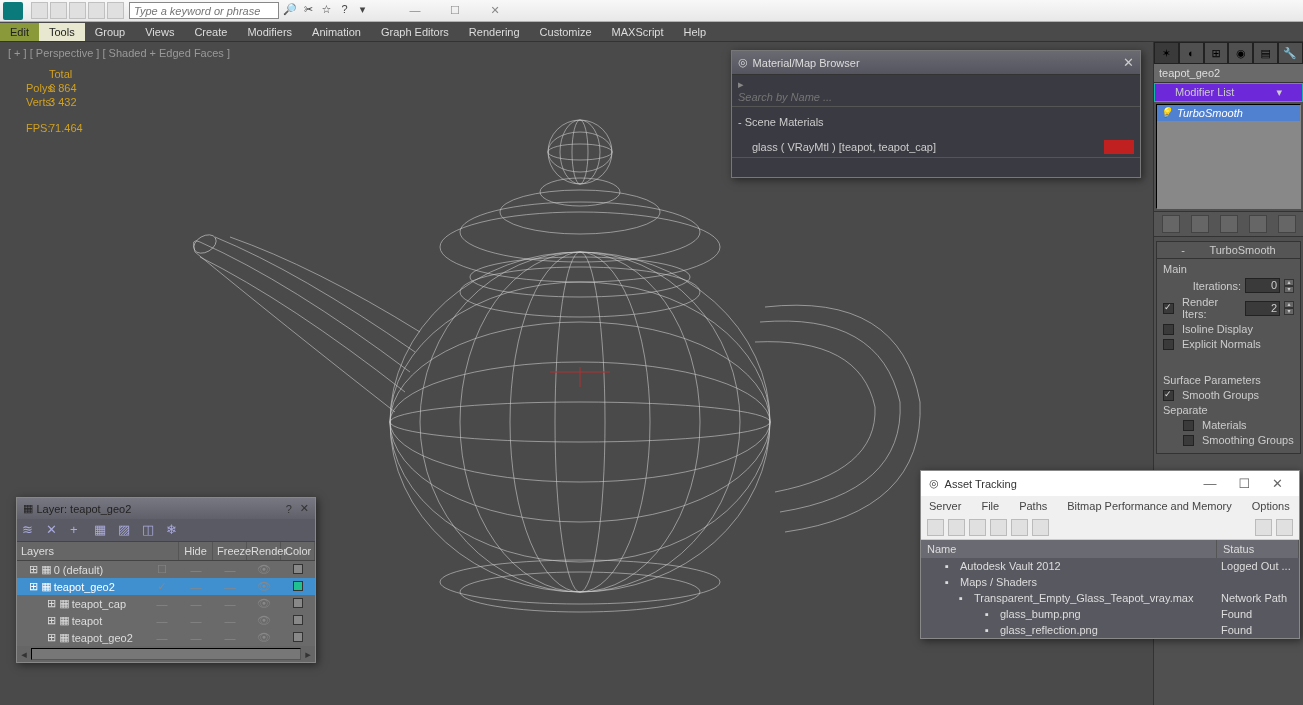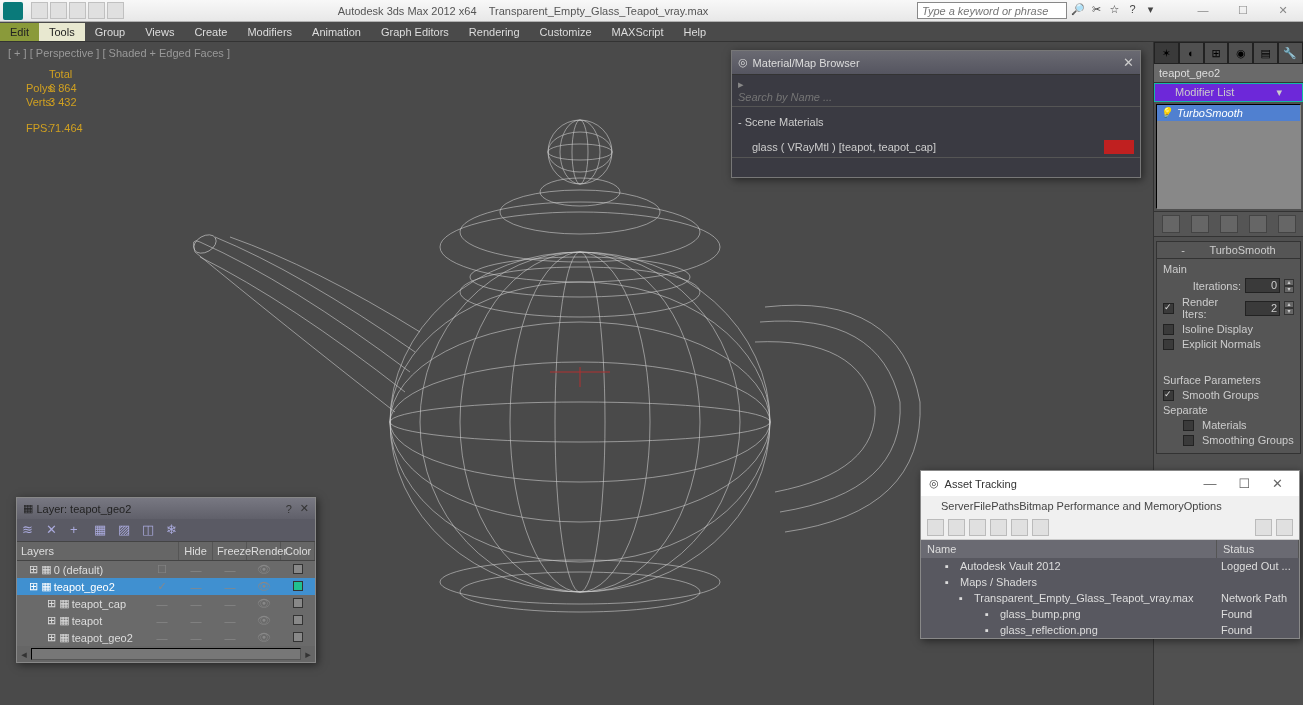--- a/index.html
+++ b/index.html
@@ -85,21 +85,21 @@
 .layer-panel .lp-row .sw { width:10px; height:10px; display:inline-block; border:1px solid #333;}
 .layer-panel .lp-scroll { height:16px; background:#666; display:flex; align-items:center;}
 .layer-panel .lp-scroll .arr { width:14px; text-align:center; color:#333;}
 .layer-panel .lp-scroll .track { flex:1; height:12px; background:#777; border:1px inset #555;}
 
 
 .asset-panel { position: absolute; top: 470px; left: 920px; width: 380px; background: #f0f0f0; border: 1px solid #888; box-shadow: 2px 2px 8px rgba(0,0,0,0.5);}
 .asset-panel .ap-title { background: #fff; padding: 5px 8px; color: #333; display:flex; align-items:center; gap:6px;}
 .asset-panel .ap-title .sp{flex:1;}
 .asset-panel .ap-title .wb { color:#666; font-size:13px; padding:0 8px;}
-.asset-panel .ap-menu { padding: 4px 20px; color: #444; display:flex; gap:0; font-size:11px; background:#f0f0f0;}
+.asset-panel .ap-menu { padding: 4px 8px; color: #444; display:flex; gap:20px; font-size:11px; background:#f0f0f0;}
 .asset-panel .ap-tb { padding:3px 6px; display:flex; gap:4px; border-bottom:1px solid #ccc;}
 .asset-panel .ap-tb div { width:17px; height:17px; background:#e0e0e0; border:1px solid #bbb;}
 .asset-panel .ap-tb .spacer {flex:1; background:none; border:none;}
 .asset-panel .ap-grid-h { display:flex; background:#6a6a72; color:#ddd; }
 .asset-panel .ap-grid-h div { padding:3px 6px; border-right:1px solid #555;}
 .asset-panel .ap-grid-h .c-name{flex:1;}
 .asset-panel .ap-grid-h .c-stat{width:82px;}
 .asset-panel .ap-row { display:flex; background:#585860; color:#ddd; padding:2px 0; font-size:11px;}
 .asset-panel .ap-row .c-name{flex:1; padding-left:6px;}
 .asset-panel .ap-row .c-stat{width:82px; padding-left:4px;}
@@ -110,23 +110,20 @@
 
 <div class="titlebar">
   <div class="logo"></div>
   <div class="qat">
     <div class="qat-btn"></div>
     <div class="qat-btn"></div>
     <div class="qat-btn"></div>
     <div class="qat-btn"></div>
     <div class="qat-btn"></div>
   </div>
-  <div class="title-text">
-    <span>Autodesk 3ds Max  2012 x64</span>&nbsp;&nbsp;&nbsp;&nbsp;<span>Transparent_Empty_Glass_Teapot_vray.max</span>
-  </div>
   <div class="search-area">
     <input class="search-box" placeholder="Type a keyword or phrase" style="">
     <div class="help-icons">
       <span>🔎</span>
       <span>✂</span>
       <span>☆</span>
       <span>?</span>
       <span>▾</span>
     </div>
   </div>

